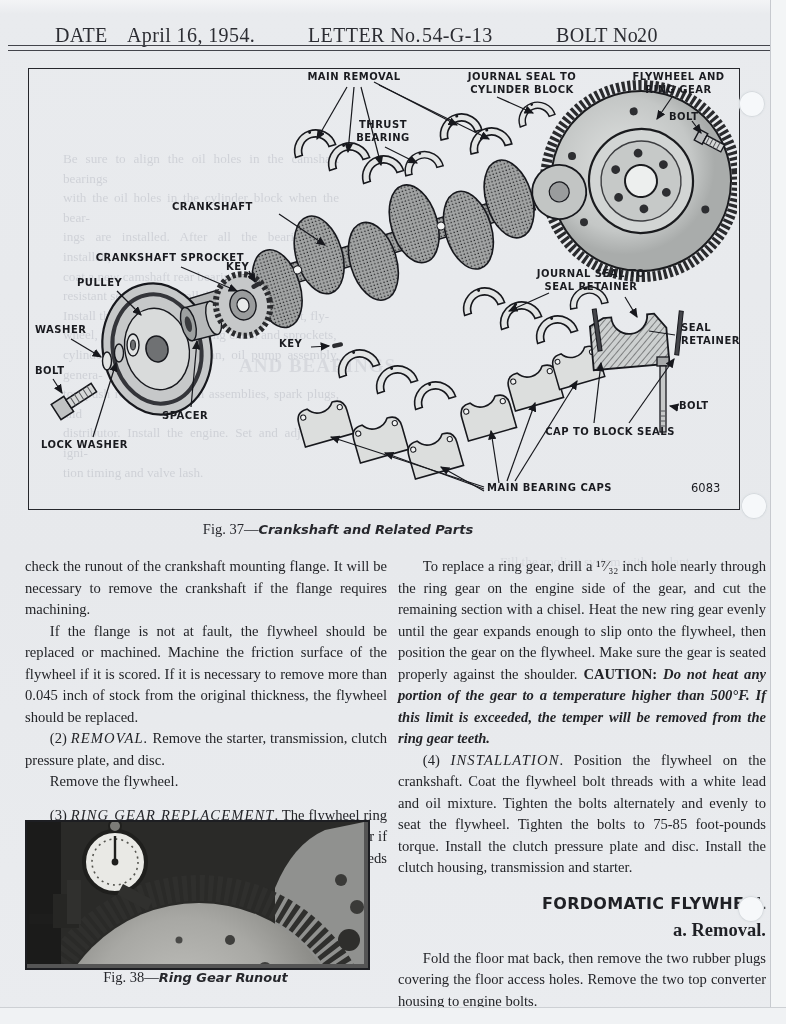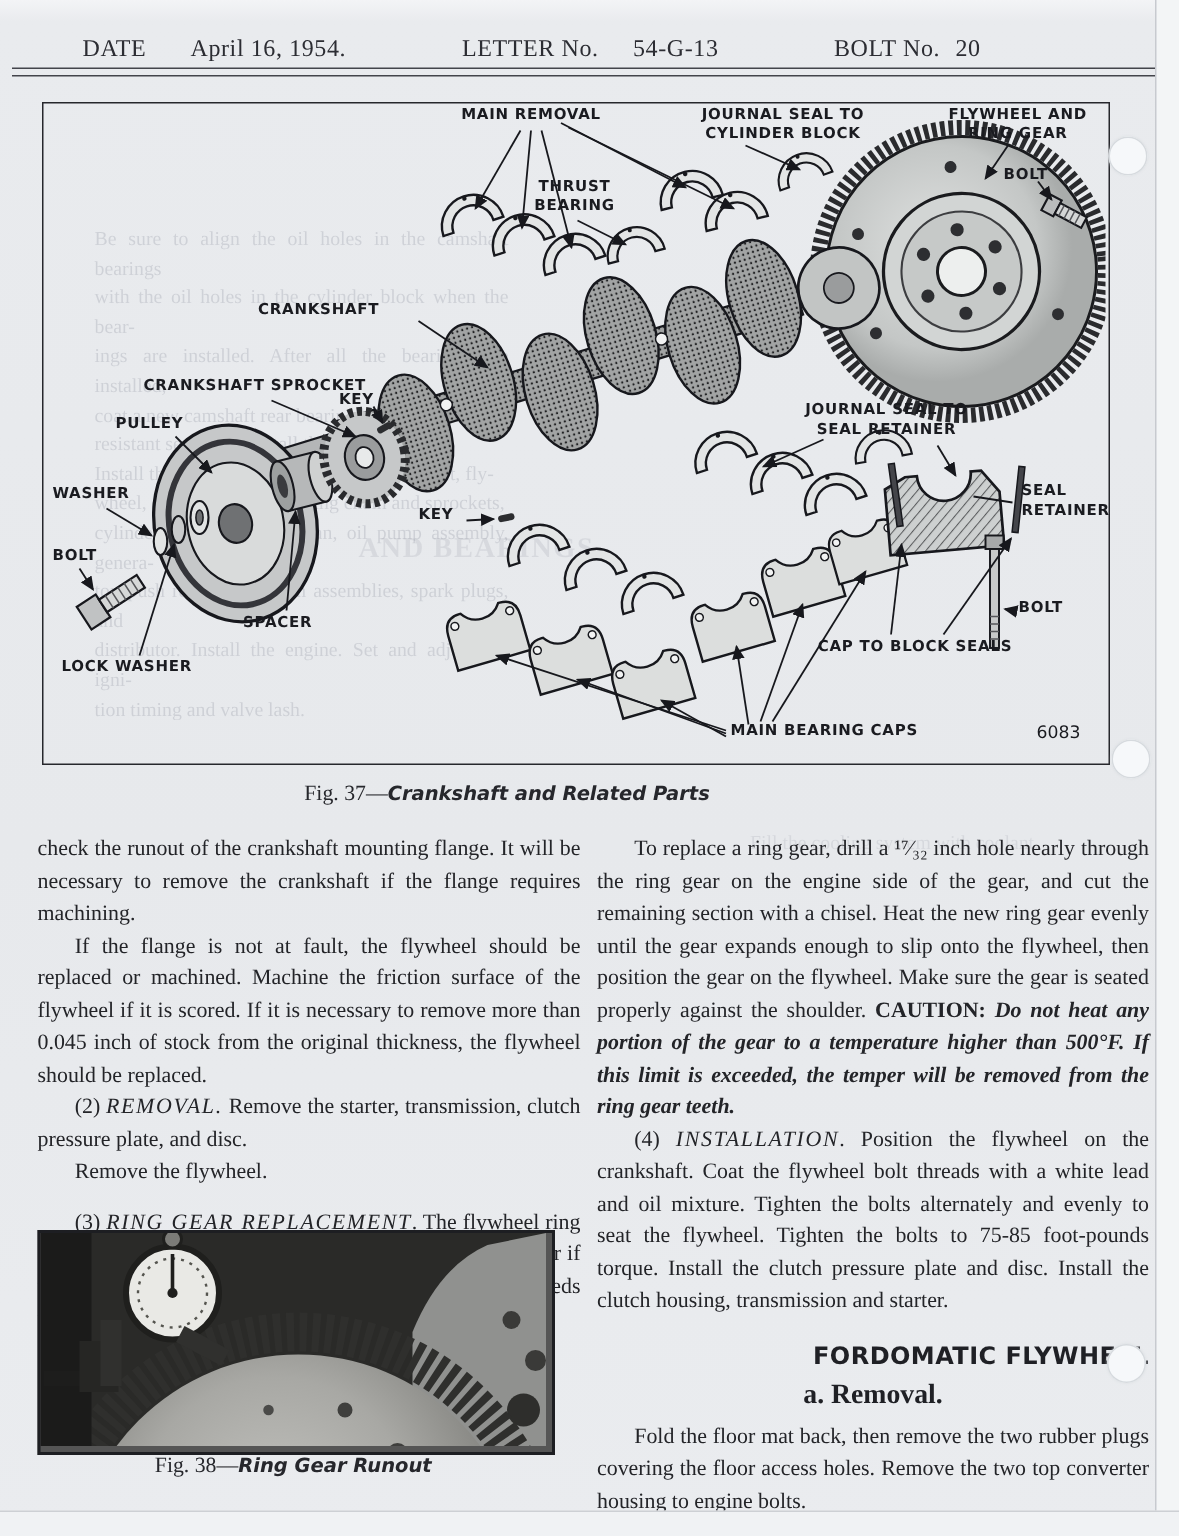--- a/index.html
+++ b/index.html
@@ -4,21 +4,21 @@
 <style>
   html,body{margin:0;padding:0;}
   body{width:786px;height:1024px;background:#eef0f2;font-family:"Liberation Serif",serif;}
   .paper{position:absolute;left:0;top:0;width:786px;height:1024px;overflow:hidden;
          background:linear-gradient(180deg,#f3f4f6 0,#e9ebee 14px,#e7e9ec 55%,#eaecef 100%);}
   .paper:before{content:"";position:absolute;left:770px;top:0;width:16px;height:1024px;
          background:#f3f5f6;border-left:1px solid #c7cacf;}
   .paper:after{content:"";position:absolute;left:0;top:1007px;width:786px;height:17px;
          background:#f0f2f4;border-top:1px solid #cdd0d4;}
   
-  .hd{position:absolute;top:24px;font-size:16px;color:#2c2d33;letter-spacing:.4px;}
+  .hd{position:absolute;top:24px;font-size:20px;color:#2c2d33;letter-spacing:.4px;}
   .rule{position:absolute;left:8px;top:45px;width:762px;height:4px;
         border-top:1.6px solid #43444b;border-bottom:1.6px solid #43444b;}
   
   .fig37{position:absolute;left:28px;top:68px;width:710px;height:440px;
          border:1.6px solid #26272c;background:transparent;}
   .flabel{position:absolute;font-family:"DejaVu Sans",sans-serif;font-weight:700;
           font-size:10px;line-height:12.5px;letter-spacing:.5px;color:#1a1b20;
           white-space:pre-line;text-align:center;}
   .fignum{position:absolute;font-family:"DejaVu Sans",sans-serif;font-weight:400;
           font-size:11.5px;color:#1a1b20;}
@@ -31,21 +31,21 @@
          font-weight:700;font-size:19px;letter-spacing:1px;white-space:pre;}
   
   .col{position:absolute;top:556px;font-size:14.6px;line-height:21.5px;color:#232428;
        text-align:justify;}
   .col p{margin:0;}
   .ind{text-indent:1.7em;}
   .gap{margin-top:12px !important;}
   .ri{font-style:italic}.rb{font-weight:700}.rls{letter-spacing:1.1px}
   .h1f{font-family:"DejaVu Sans",sans-serif;font-weight:700;font-size:16px;
        letter-spacing:.3px;margin:14px 0 6px 0 !important;text-align:right;color:#1f2025;}
-  .h2f{font-weight:700;font-size:18.5px;margin:6px 0 6px 0 !important;text-align:center;color:#1f2025;}
+  .h2f{font-weight:700;font-size:18.5px;margin:6px 0 6px 0 !important;text-align:right;color:#1f2025;}
   
   .fig38{position:absolute;left:25px;top:820px;width:341px;height:146px;
          border:2px solid #1d1e22;background:#555;}
   
   .hole{position:absolute;width:26px;height:26px;border-radius:50%;
         background:#f6f8fa;box-shadow:inset 0 0 0 1px #d6dade, 0 0 2px #d9dde0;}
 </style>
 </head>
 <body>
 

